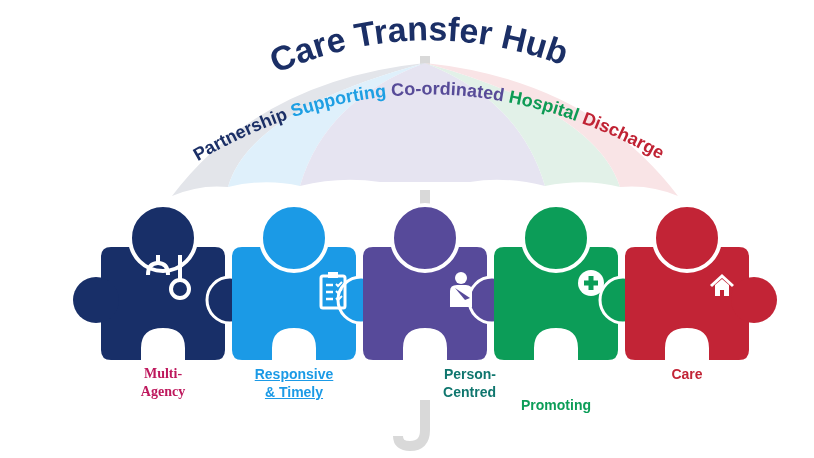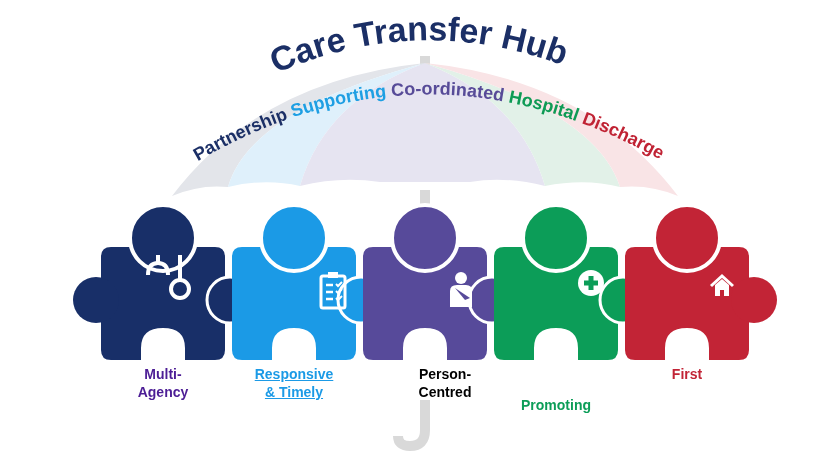--- a/index.html
+++ b/index.html
@@ -97,32 +97,32 @@
           <circle cx="687" cy="238" r="33" fill="#c22436" stroke="#fff" stroke-width="4"></circle>
         </g>
         <g transform="translate(722,286)">
           <path d="M-11 0 L0 -10 L11 0" stroke="#fff" stroke-width="3" fill="none"></path>
           <path d="M-7 -1 L-7 10 L-2 10 L-2 4 L2 4 L2 10 L7 10 L7 -1 L0 -7 Z" fill="#fff"></path>
         </g>
       </g>
 </svg>
 
 <div id="labels">
-      <div class="label" style="left: 88px; top: 365px; color: #4c1d95;">
+      <div class="label" style="left: 88px; top: 365px; color: #be185d; font-family: Liberation Serif, serif;">
         <div>Multi-</div>
         <div>Agency</div>
       </div>
       <div class="label" style="left: 219px; top: 365px; color: rgb(27, 154, 230); text-decoration: underline;">
         <div>Responsive</div>
         <div>&amp; Timely</div>
       </div>
-      <div class="label" style="left: 370px; top: 365px; color: #000000;">
+      <div class="label" style="left: 346px; top: 365px; color: #0f766e; text-align: right;">
         <div>Person-</div>
         <div>Centred</div>
       </div>
       <div class="label" style="left: 481px; top: 365px; color: rgb(12, 157, 88); margin-top: 31px;">
         <div>Promoting</div>
       </div>
       <div class="label" style="left: 612px; top: 365px; color: rgb(194, 36, 54);">
-        <div>First</div>
+        <div>Care</div>
       </div>
     </div>
 </div>
 
 </body></html>

